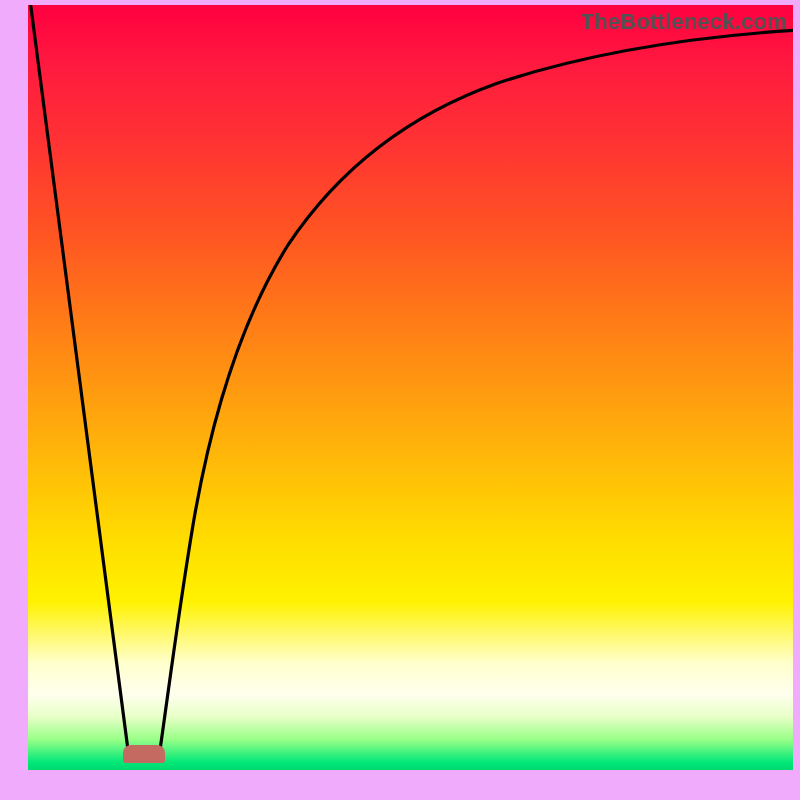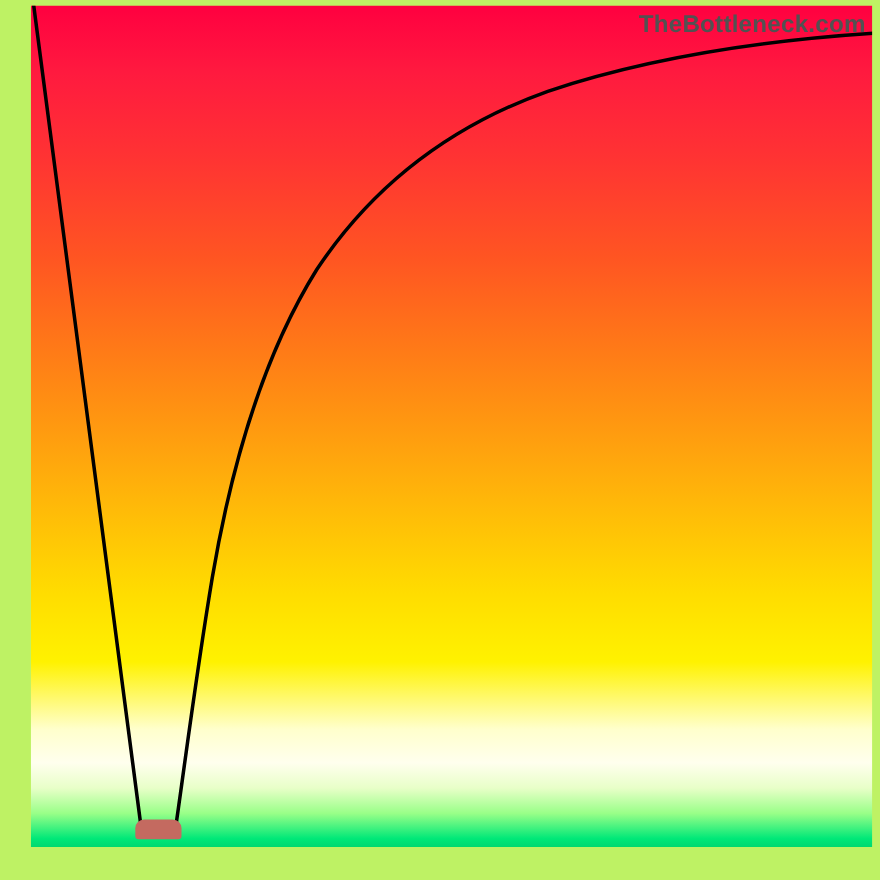--- a/index.html
+++ b/index.html
@@ -3,21 +3,21 @@
 <meta charset="utf-8">
 <style>
   * { margin: 0; padding: 0; box-sizing: border-box; }
   html, body { width: 800px; height: 800px; overflow: hidden; }
   body { background: #000; font-family: Arial, Helvetica, sans-serif; }
 
   .frame {
     position: absolute;
     left: 0; top: 0;
     width: 800px; height: 800px;
-    background: #bef264;
+    background: #f0abfc;
   }
 
   .plot {
     position: absolute;
     left: 28px;
     top: 5px;
     width: 765px;
     height: 765px;
     overflow: hidden;
   }

